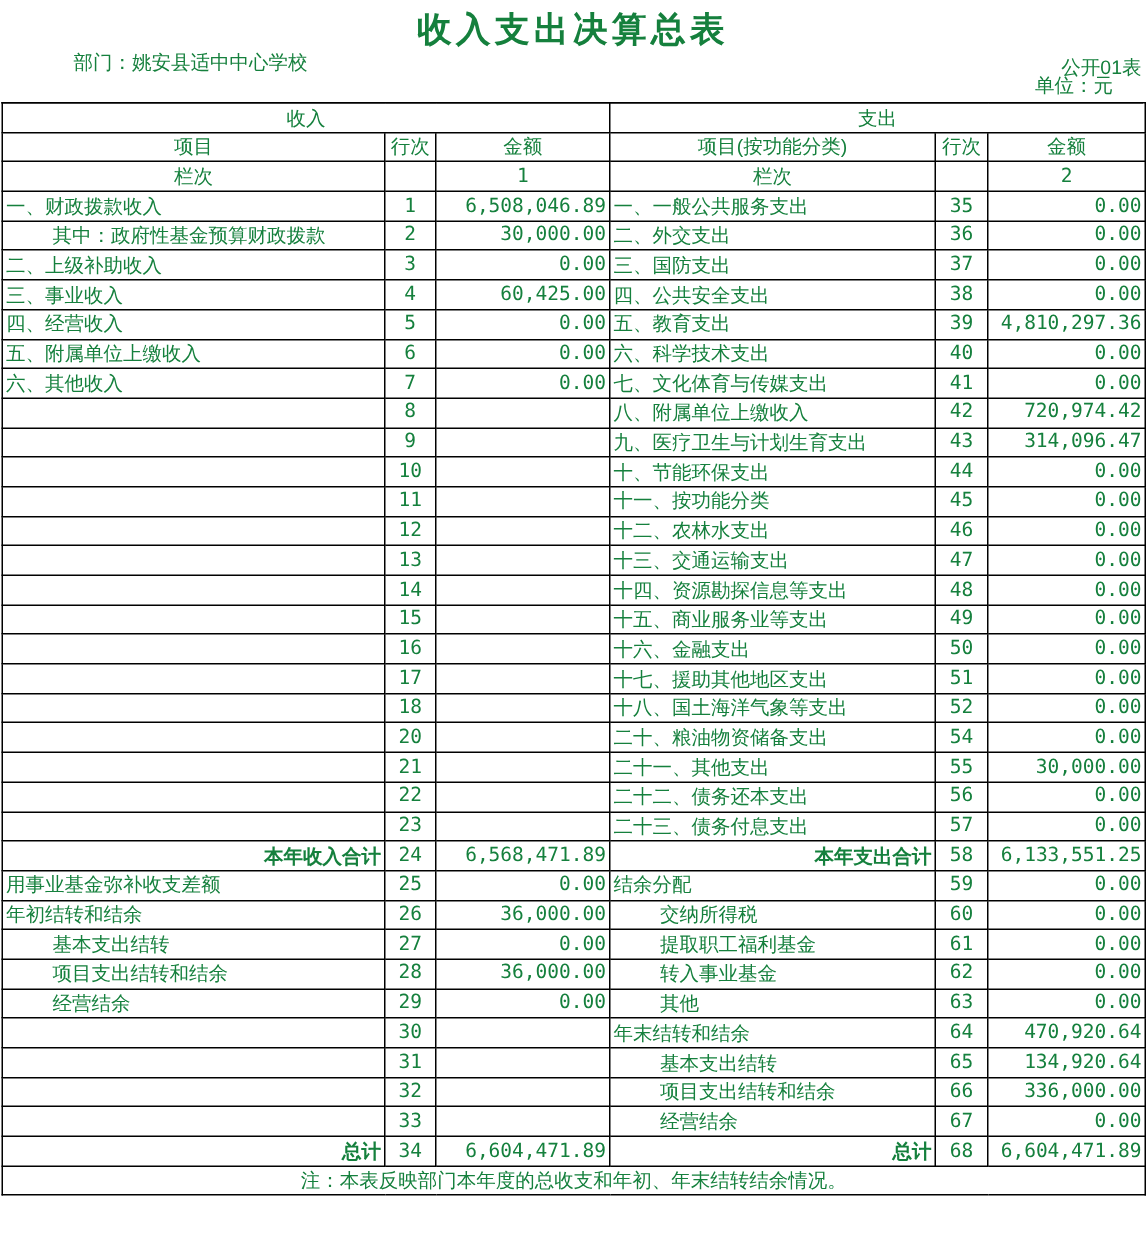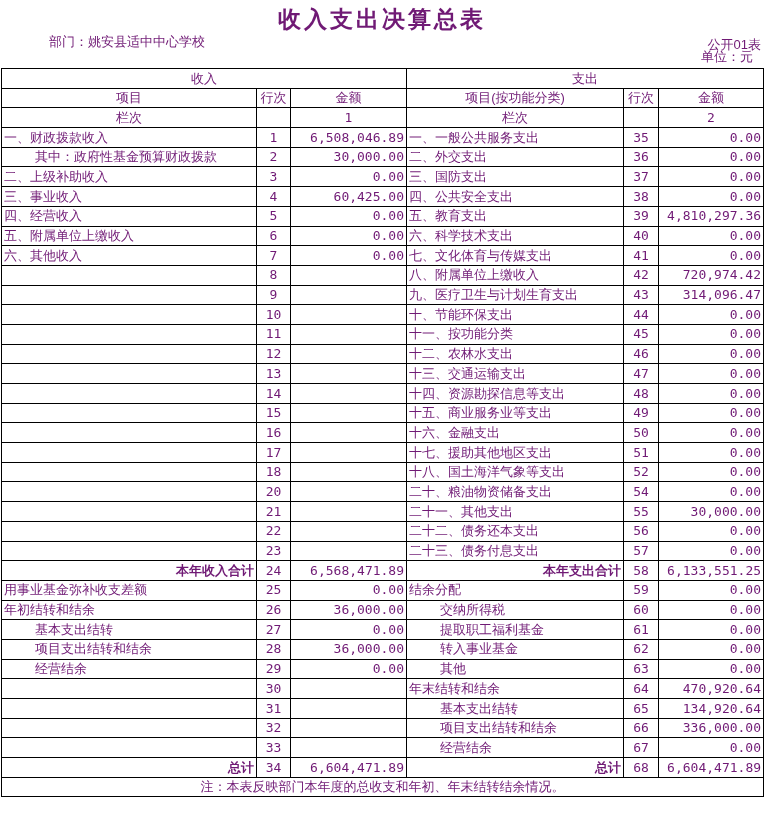--- a/index.html
+++ b/index.html
@@ -1,36 +1,36 @@
 <!DOCTYPE html>
 <html><head>
 <meta charset="utf-8">
 <style>
   html,body{margin:0;padding:0;background:#ffffff;}
   .page{
     position:relative;
     width:764px;height:836px;
-    background:#ffffff;color:#701a75;
+    background:#ffffff;color:#15803d;
     font-family:"Liberation Sans",sans-serif;
     overflow:hidden;
   }
   .title{
     position:absolute;top:4px;left:0;width:100%;
     text-align:center;font-size:23px;font-weight:bold;letter-spacing:3px;
     font-family:"Liberation Serif","DejaVu Serif",serif;
   }
   .form-code{
     position:absolute;top:36px;right:3px;font-size:13px;
   }
   .meta{
     position:absolute;top:50px;left:1px;width:761px;height:18px;
     border-bottom:1px solid #000;font-size:13px;
   }
   .dept{position:absolute;left:2px;bottom:17px;margin-left:46px;}
-  .unit{position:absolute;right:9px;bottom:2px;font-family:Liberation Mono, monospace;}
+  .unit{position:absolute;right:20px;bottom:2px;font-family:Liberation Mono, monospace;}
 
   table.summary{
     position:absolute;top:68px;left:1px;width:762px;
     border-collapse:collapse;table-layout:fixed;
   }
   table.summary td{
     border:1px solid #000;
     height:18.7px;
     padding:0 2px;
     font-size:13px;

